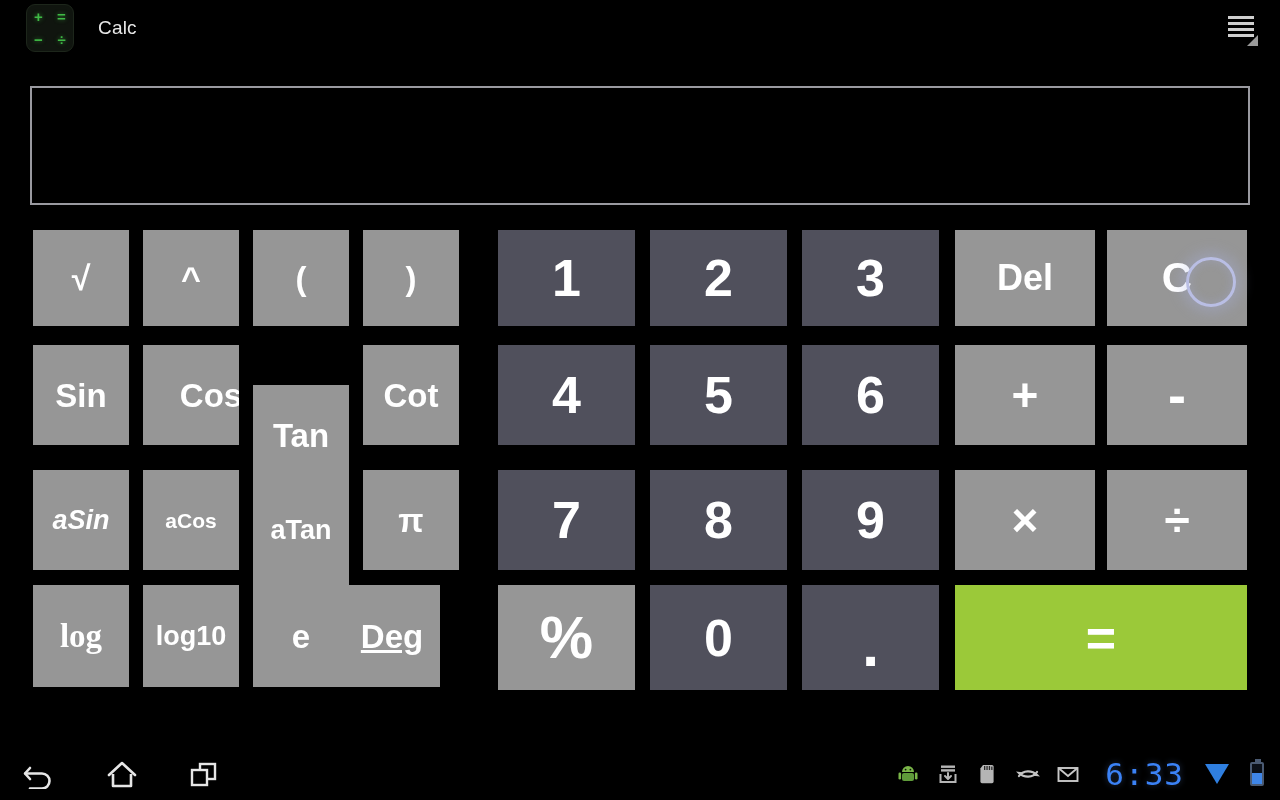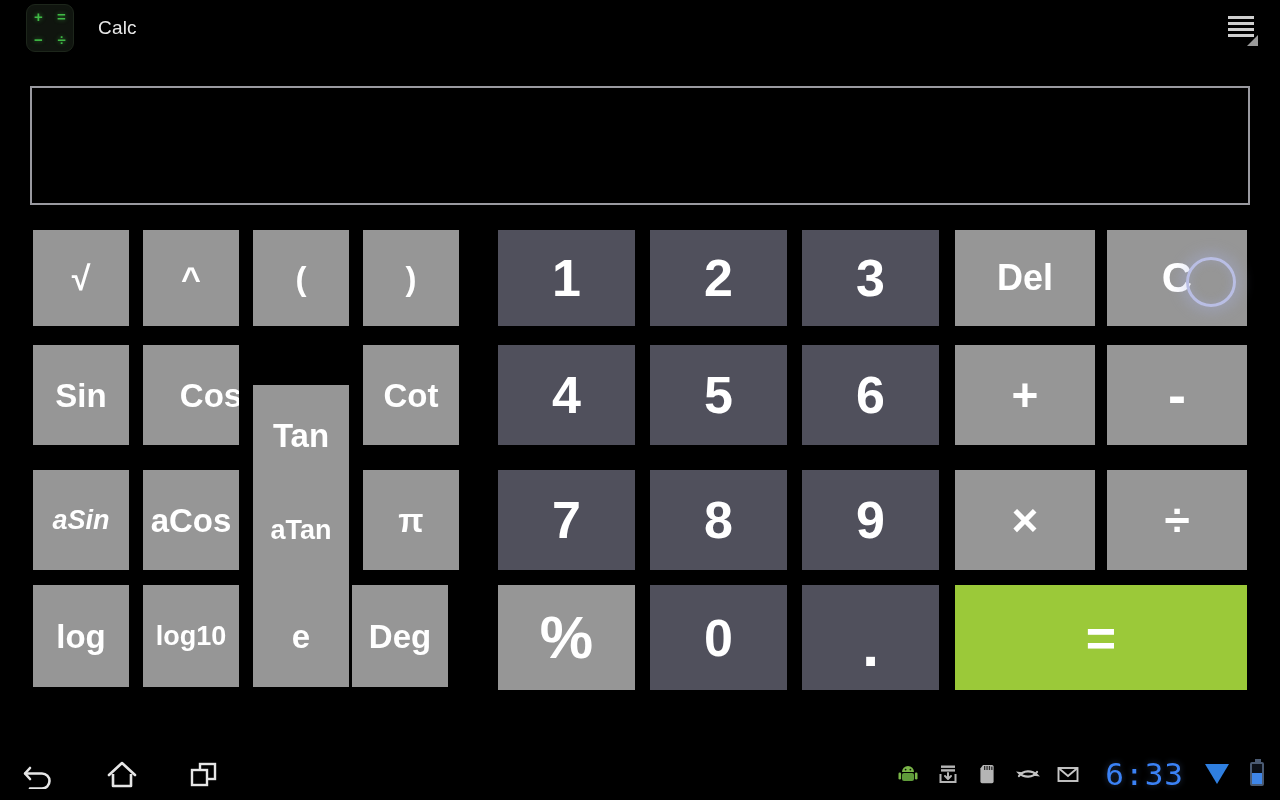--- a/index.html
+++ b/index.html
@@ -243,27 +243,27 @@
   <div class="keypad">
       <button class="btn btn-fn" style="left: 33px; top: 5px; width: 96px; height: 96px; font-size: 34px;">√</button>
       <button class="btn btn-fn" style="left: 143px; top: 5px; width: 96px; height: 96px; font-size: 34px;">^</button>
       <button class="btn btn-fn" style="left: 253px; top: 5px; width: 96px; height: 96px;">(</button>
       <button class="btn btn-fn" style="left: 363px; top: 5px; width: 96px; height: 96px;">)</button>
       <button class="btn btn-fn" style="left: 33px; top: 120px; width: 96px; height: 100px;">Sin</button>
       <button class="btn btn-fn" style="left: 143px; top: 120px; width: 96px; height: 100px; padding-left: 40px;">Cos</button>
       <button class="btn btn-fn" style="left: 253px; top: 120px; width: 96px; height: 100px; margin-top: 40px;">Tan</button>
       <button class="btn btn-fn" style="left: 363px; top: 120px; width: 96px; height: 100px;">Cot</button>
       <button class="btn btn-fn" style="left: 33px; top: 245px; width: 96px; height: 100px; font-size: 27px; font-style: italic;">aSin</button>
-      <button class="btn btn-fn" style="left: 143px; top: 245px; width: 96px; height: 100px; font-size: 33px;">aCos</button>
+      <button class="btn btn-fn" style="left: 143px; top: 245px; width: 96px; height: 100px; font-size: 21px;">aCos</button>
       <button class="btn btn-fn" style="left: 253px; top: 245px; width: 96px; height: 120px; font-size: 27px;">aTan</button>
       <button class="btn btn-fn" style="left: 363px; top: 245px; width: 96px; height: 100px;">π</button>
-      <button class="btn btn-fn" style="left: 33px; top: 360px; width: 96px; height: 102px;">log</button>
+      <button class="btn btn-fn" style="left: 33px; top: 360px; width: 96px; height: 102px; font-family: Liberation Serif, serif;">log</button>
       <button class="btn btn-fn" style="left: 143px; top: 360px; width: 96px; height: 102px; font-size: 27px;">log10</button>
       <button class="btn btn-fn" style="left: 253px; top: 360px; width: 96px; height: 102px;">e</button>
-      <button class="btn btn-fn" style="left: 352px; top: 360px; width: 96px; height: 102px;">Deg</button>
+      <button class="btn btn-fn" style="left: 344px; top: 360px; width: 96px; height: 102px; text-decoration: underline;">Deg</button>
       <button class="btn btn-num" style="left: 498px; top: 5px; width: 137px; height: 96px;">1</button>
       <button class="btn btn-num" style="left: 650px; top: 5px; width: 137px; height: 96px;">2</button>
       <button class="btn btn-num" style="left: 802px; top: 5px; width: 137px; height: 96px;">3</button>
       <button class="btn btn-num" style="left: 498px; top: 120px; width: 137px; height: 100px;">4</button>
       <button class="btn btn-num" style="left: 650px; top: 120px; width: 137px; height: 100px;">5</button>
       <button class="btn btn-num" style="left: 802px; top: 120px; width: 137px; height: 100px;">6</button>
       <button class="btn btn-num" style="left: 498px; top: 245px; width: 137px; height: 100px;">7</button>
       <button class="btn btn-num" style="left: 650px; top: 245px; width: 137px; height: 100px;">8</button>
       <button class="btn btn-num" style="left: 802px; top: 245px; width: 137px; height: 100px;">9</button>
       <button class="btn btn-op" style="left: 498px; top: 360px; width: 137px; height: 105px; font-size: 60px;">%</button>

